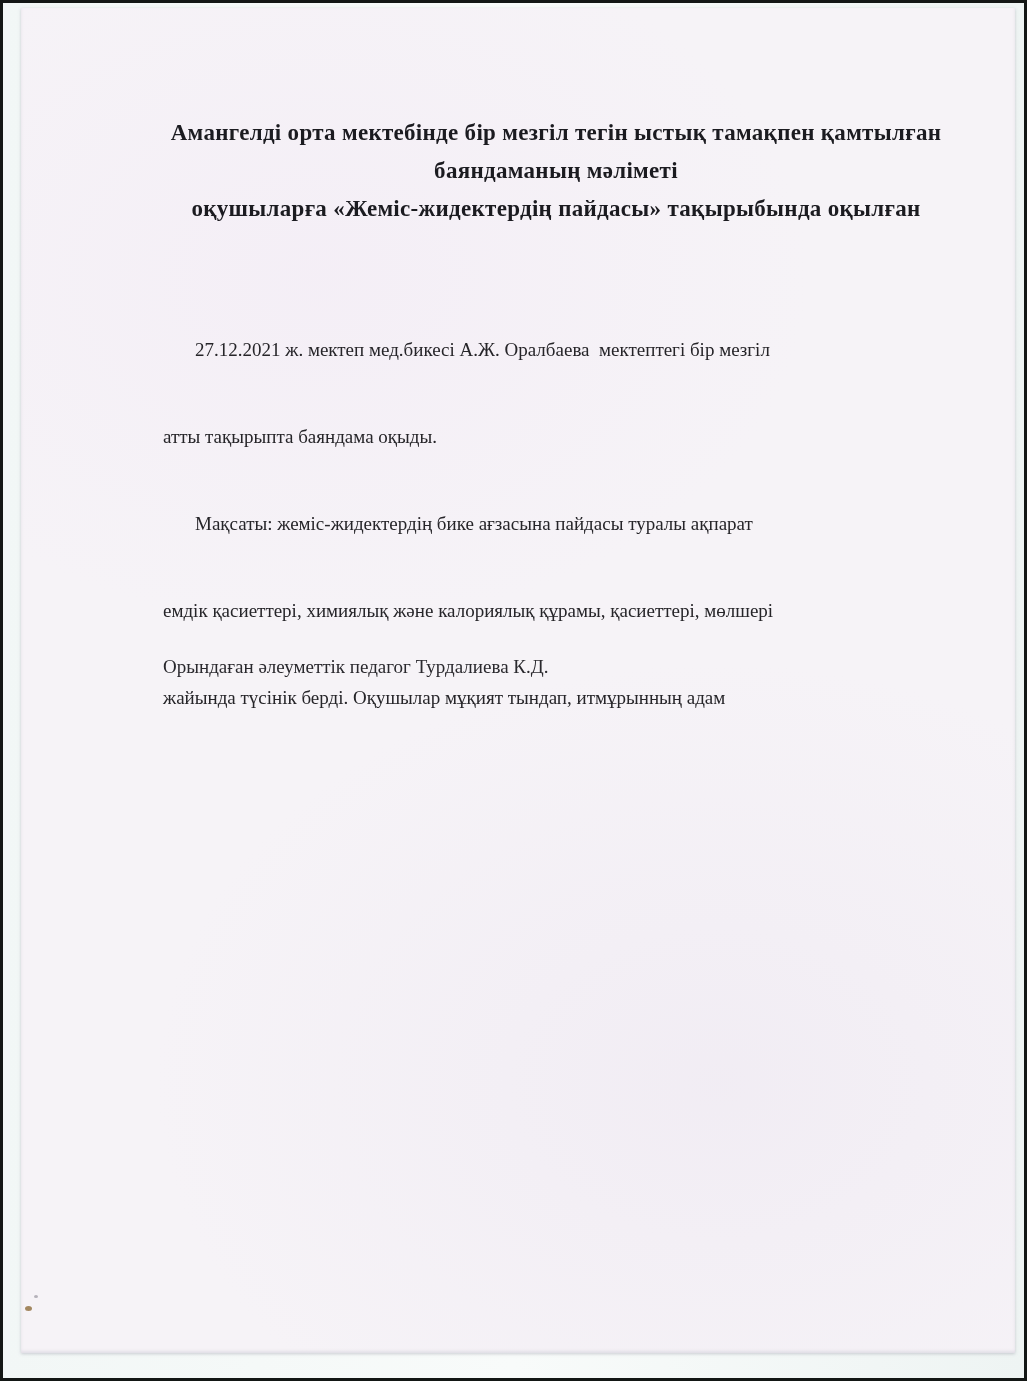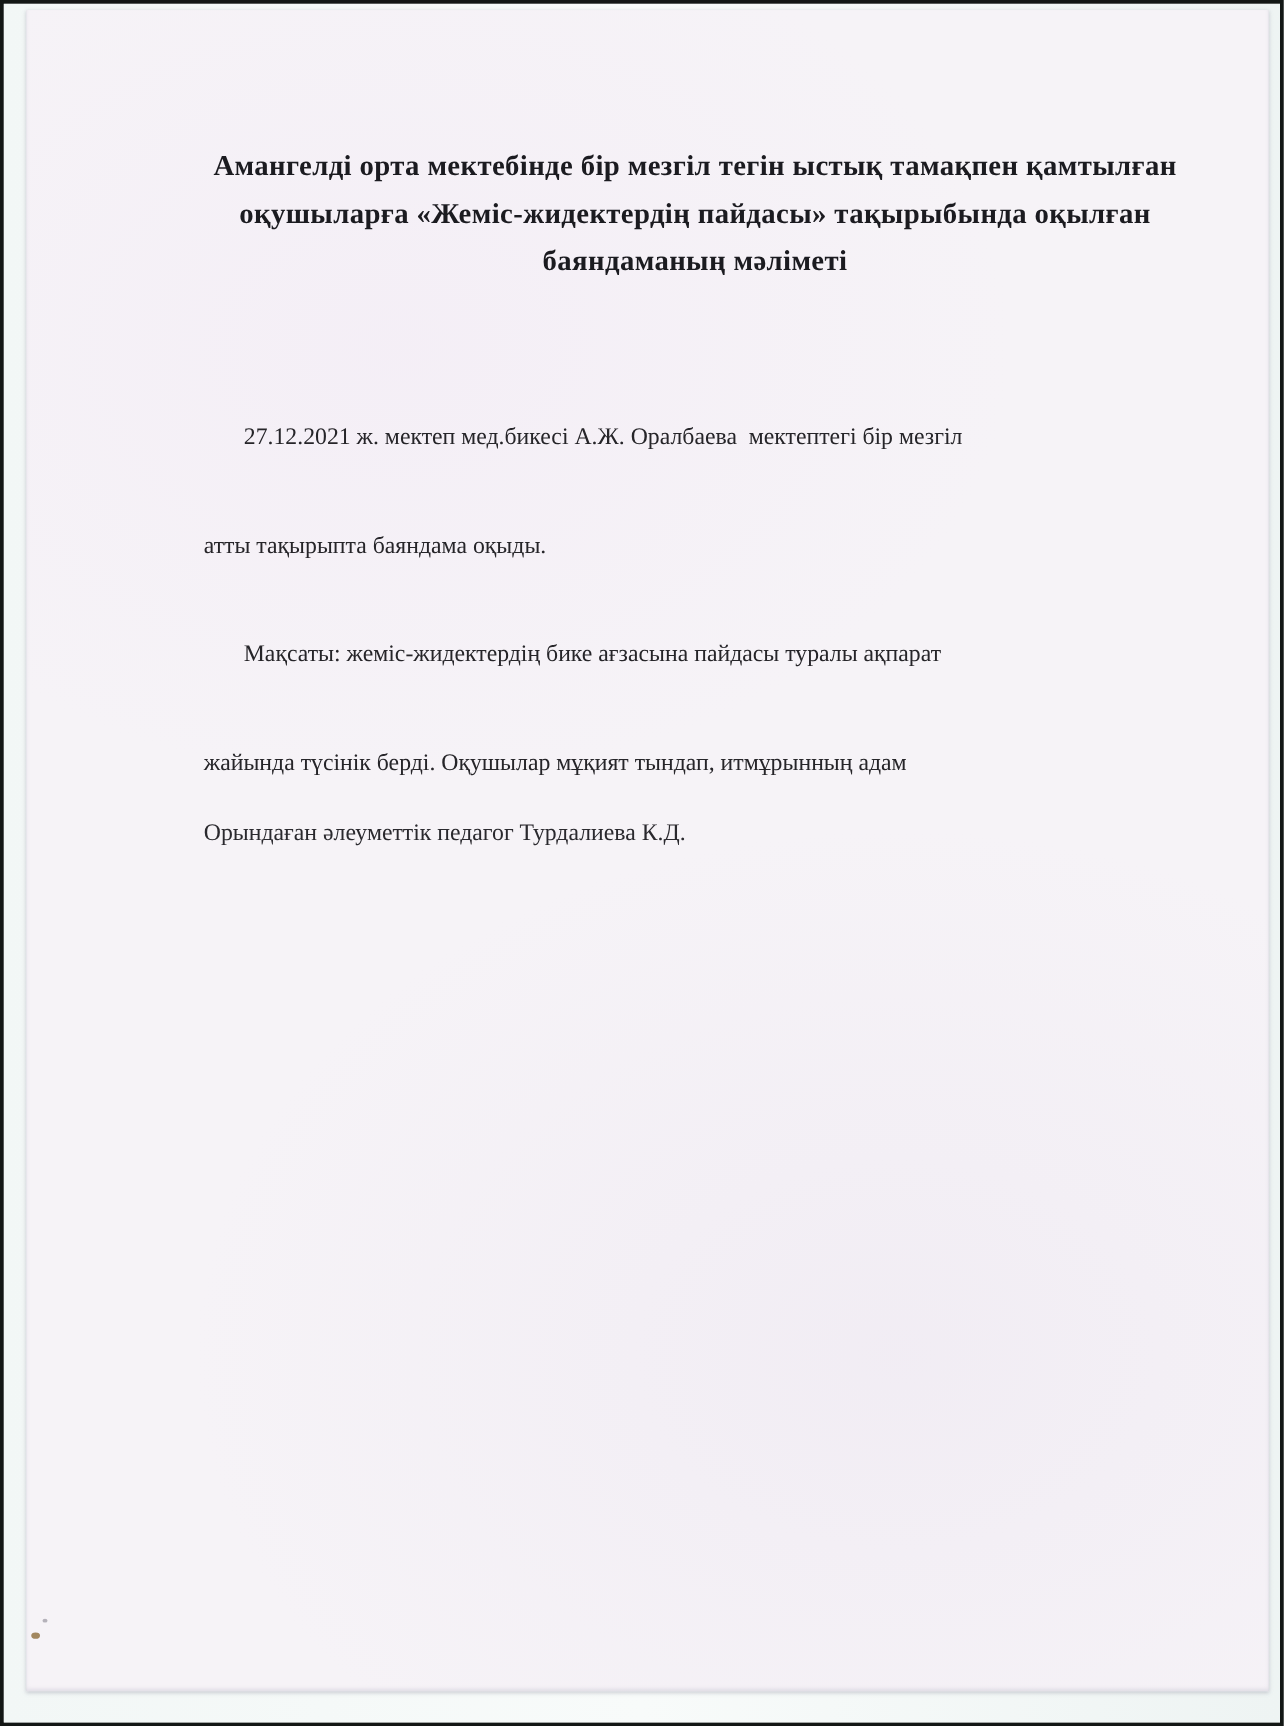--- a/index.html
+++ b/index.html
@@ -98,28 +98,29 @@
 </head>
 <body>
 
 <div class="scan">
   <div class="scanner-bed"></div>
 
   <div class="paper">
 
     <div class="title-block">
       <div class="line">Амангелді орта мектебінде бір мезгіл тегін ыстық тамақпен қамтылған</div>
+      <div class="line">баяндаманың мәліметі</div>
       <div class="line">оқушыларға «Жеміс-жидектердің пайдасы» тақырыбында оқылған</div>
-      <div class="line">баяндаманың мәліметі</div>
     </div>
 
     <div class="body-block">
       <div class="line indent">27.12.2021 ж. мектеп мед.бикесі А.Ж. Оралбаева  мектептегі бір мезгіл</div>
       <div class="line">атты тақырыпта баяндама оқыды.</div>
       <div class="line indent">Мақсаты: жеміс-жидектердің бике ағзасына пайдасы туралы ақпарат</div>
+      <div class="line">емдік қасиеттері, химиялық және калориялық құрамы, қасиеттері, мөлшері</div>
       <div class="line">жайында түсінік берді. Оқушылар мұқият тындап, итмұрынның адам</div>
     </div>
 
     <div class="signature">Орындаған әлеуметтік педагог Турдалиева К.Д.</div>
 
     <div class="speck"></div>
     <div class="speck2"></div>
   </div>
 </div>
 

